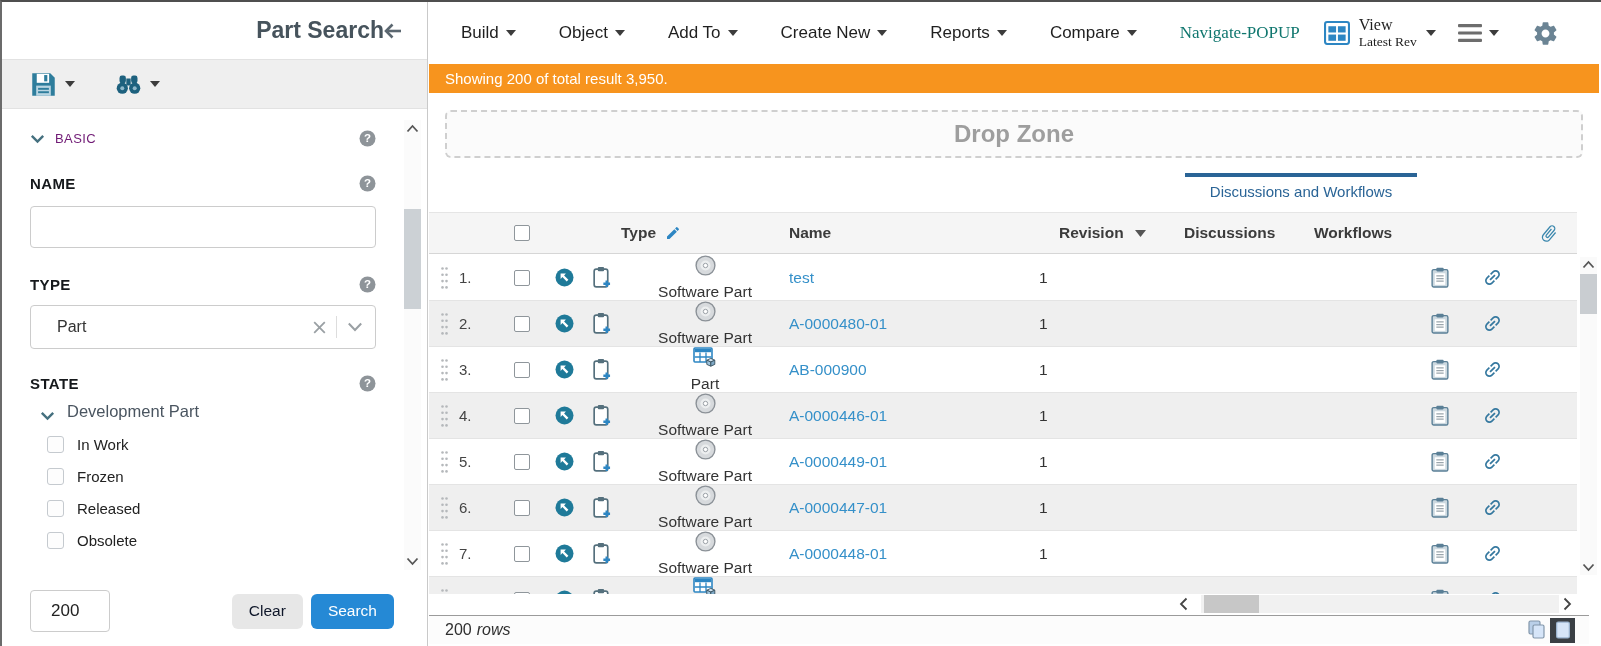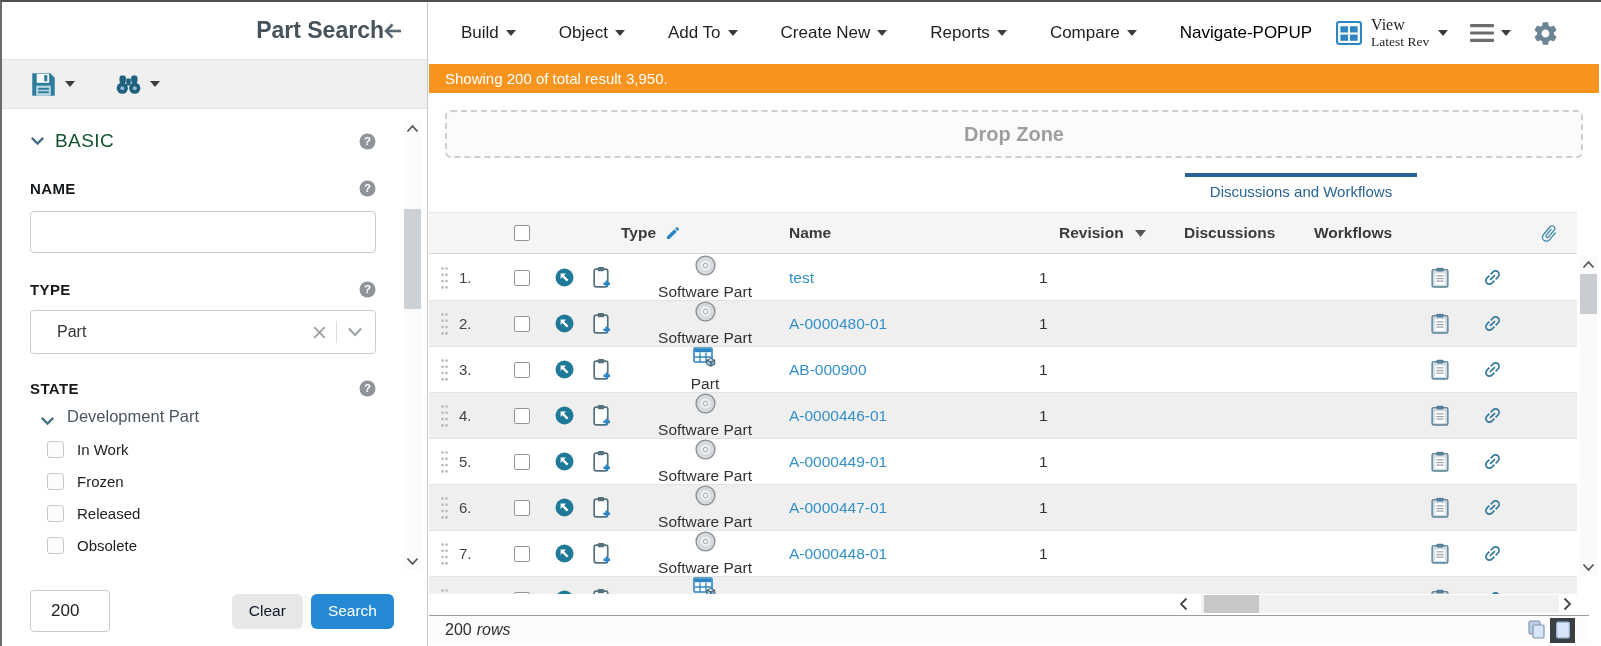--- a/index.html
+++ b/index.html
@@ -11,21 +11,21 @@
   
   .sidebar { position:absolute; left:0; top:0; width:426px; height:644px; background:#fff;
              border-right:1px solid #c9c9c9; }
   .sb-header { height:57px; display:flex; align-items:center; padding:0 24px 0 30px;text-align:right; }
   .sb-title { font-size:23px; font-weight:bold; color:#46535c; flex:1; }
   .sb-toolbar { height:50px; background:#efefef; border-top:1px solid #e2e2e2; border-bottom:1px solid #e2e2e2;
                 display:flex; align-items:center; padding-left:28px; gap:40px; }
   .tool { display:flex; align-items:center; gap:8px; cursor:pointer; }
   .sb-body { position:absolute; top:116px; left:0; width:426px; height:452px; padding:0 52px 0 28px; overflow:hidden; }
   .sec-row { display:flex; align-items:center; gap:10px; margin-top:12px; }
-  .sec-label { font-size:19px; color:#14532d; letter-spacing:.4px; }
+  .sec-label { font-size:13px; color:#701a75; letter-spacing:.4px; }
   .push { margin-left:auto; }
   .fld-row { display:flex; align-items:center; margin-top:28px; }
   .fld-label { font-size:15px; font-weight:bold; color:#16191c; letter-spacing:.4px; }
   .text-input { margin-top:14px; width:100%; height:42px; border:1px solid #ccc; border-radius:4px;
                 font-size:16px; padding:0 12px; color:#333; outline:none; background:#fff; }
   .select-box { margin-top:12px; width:100%; height:44px; border:1px solid #ccc; border-radius:4px;
                 display:flex; align-items:center; padding:0 12px 0 26px; background:#fff; cursor:pointer; }
   .select-value { flex:1; font-size:16px; color:#333; }
   .select-div { width:1px; height:22px; background:#ddd; margin:0 10px; }
   .tree-row { display:flex; align-items:flex-end; gap:12px; margin-top:10px; padding-left:10px; }
@@ -45,35 +45,35 @@
          font-family:"Liberation Sans",sans-serif; }
   .btn-clear { background:#e7e7e7; color:#0f172a; margin-left:auto; }
   .btn-search { background:#2589d5; color:#fff; margin-left:8px; }
 
   
   .main { position:absolute; left:427px; top:0; width:1174px; height:644px; background:#fff; }
   .menubar { height:62px; display:flex; align-items:center; padding-left:16px; }
   .menu-items { display:flex; align-items:center; }
   .menu-item { display:flex; align-items:center; gap:7px; margin-right:27px; cursor:pointer; }
   .mi-label { font-size:17px; color:#1f1f1f;margin-left:16px; }
-  .menu-item.disabled .mi-label { color:#000000; }
+  .menu-item.disabled .mi-label { color:#0f766e;font-family:Liberation Serif, serif; }
   .menu-item.disabled { cursor:default; margin-right:24px; }
   .view-btn { display:flex; align-items:center; gap:9px; margin-right:22px; cursor:pointer;font-family:Liberation Serif, serif; }
   .view-text { line-height:1.15; }
   .view-label { font-size:16px; color:#1f1f1f; }
   .view-sub { font-size:13.5px; color:#1f1f1f; }
   .hamburger-btn { display:flex; align-items:center; gap:7px; cursor:pointer; }
   .gear-btn { margin-left:auto; margin-right:44px; cursor:pointer; display:flex; align-items:center; }
 
   .notice { height:29px; margin-right:4px; background:#f7941e; color:#fff; font-size:15px;
             display:flex; align-items:center; padding-left:16px; }
 
   .drop-zone { position:absolute; left:16px; right:20px; top:108px; height:48px; border:2px dashed #cfcfcf;
                border-radius:6px; background:#fbfbfb; display:flex; align-items:center; justify-content:center;
-               color:#9e9e9e; font-weight:bold; font-size:20px; }
+               color:#9e9e9e; font-weight:bold; font-size:24px; }
 
   .tab-block { position:absolute; top:171px; right:186px; width:232px; text-align:center; cursor:pointer; }
   .tab-indicator { height:4px; background:#2a6496; margin-bottom:6px; }
   .tab-label { color:#2a6496; font-size:15px; }
 
   
   .thead { position:absolute; top:210px; left:0; width:1148px; height:42px; background:#f5f5f5;
            border-top:1px solid #e5e5e5; border-bottom:1px solid #d6d6d6; display:flex; align-items:center;
            font-weight:bold; font-size:15.5px; color:#3b3b3b; }
   .tbody { position:absolute; top:253px; left:0; width:1148px; height:341px; overflow:hidden;

